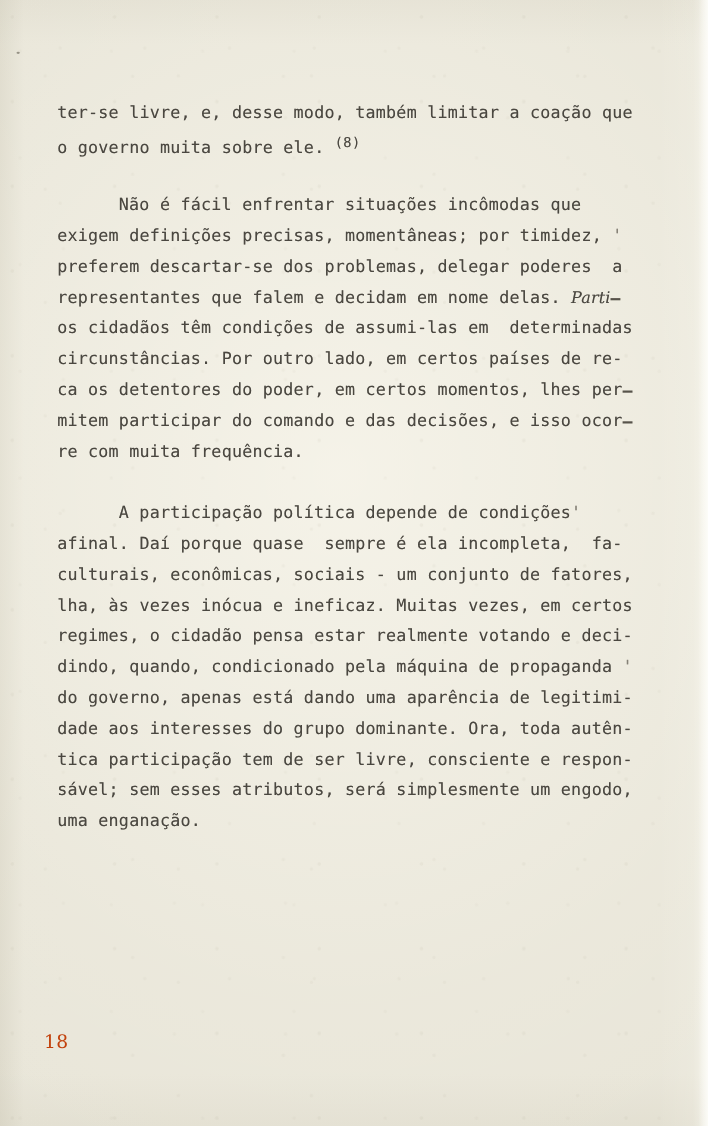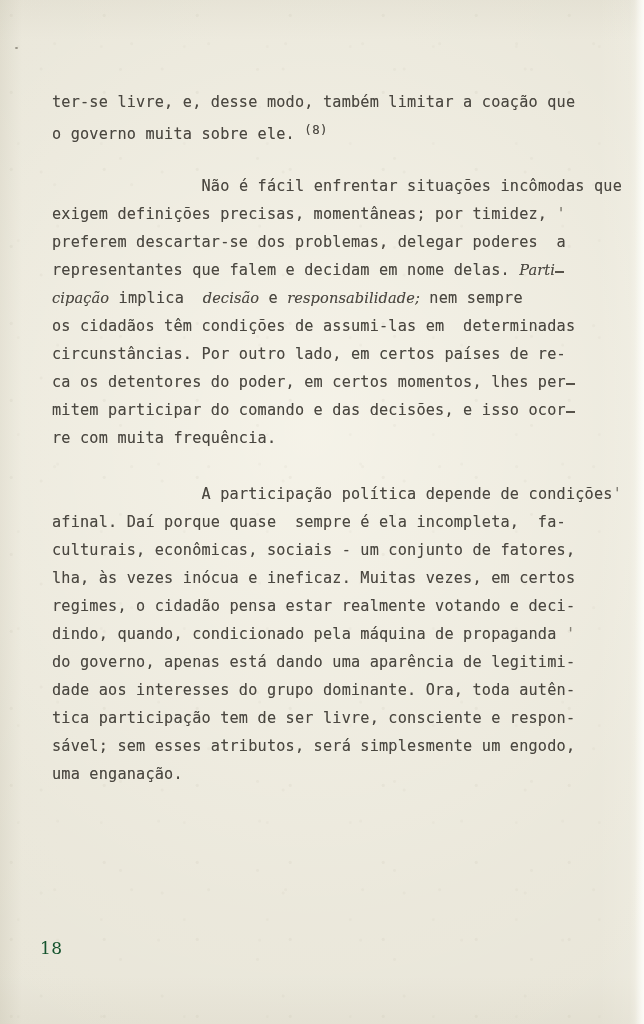--- a/index.html
+++ b/index.html
@@ -81,21 +81,20 @@
     line-height: 28px;
     font-size: 15.2px;
     color: #4a4740;
     white-space: pre;
     letter-spacing: 0.2px;
     text-shadow: 0 0 0.6px rgba(74,71,64,0.40);
   }
 
   .line.indent-para {
     padding-left: 56px;
-    text-align: right;
   }
 
   .ital {
     font-style: italic;
     font-family: "DejaVu Serif", "Liberation Serif", serif;
     font-size: 14.6px;
     letter-spacing: 0.1px;
   }
 
   
@@ -125,21 +124,21 @@
     vertical-align: 0.42em;
     letter-spacing: 0.4px;
   }
 
   #page-number {
     position: absolute;
     left: 40px;
     top: 938px;
     font-family: "DejaVu Serif", "Liberation Serif", serif;
     font-size: 17px;
-    color: #14532d;
+    color: #c2410c;
     letter-spacing: 0.4px;
   }
 </style>
 </head>
 <body>
 
 <div id="page">
 
   <div id="paper-texture"></div>
   <div id="paper-mottle"></div>
@@ -147,21 +146,20 @@
   <div id="page-edge"></div>
 
   <div id="text-block">
       <div class="line"><span>ter-se livre, e, desse modo, também limitar a coação que</span></div>
       <div class="line"><span>o governo muita sobre ele. </span><span class="footnote-mark">(8)</span></div>
       <div class="line">&nbsp;</div>
       <div class="line indent-para"><span>Não é fácil enfrentar situações incômodas que</span></div>
       <div class="line"><span>exigem definições precisas, momentâneas; por timidez, </span><span class="stray">'</span></div>
       <div class="line"><span>preferem descartar-se dos problemas, delegar poderes  a</span></div>
       <div class="line"><span>representantes que falem e decidam em nome delas. </span><span class="ital">Parti</span><span class="lowhyphen"></span></div>
-      <div class="line"><span class="ital">cipação</span><span> implica  </span><span class="ital">decisão</span><span> e </span><span class="ital">responsabilidade;</span><span> nem sempre</span></div>
       <div class="line"><span>os cidadãos têm condições de assumi-las em  determinadas</span></div>
       <div class="line"><span>circunstâncias. Por outro lado, em certos países de re-</span></div>
       <div class="line"><span>ca os detentores do poder, em certos momentos, lhes per</span><span class="lowhyphen"></span></div>
       <div class="line"><span>mitem participar do comando e das decisões, e isso ocor</span><span class="lowhyphen"></span></div>
       <div class="line"><span>re com muita frequência.</span></div>
       <div class="line">&nbsp;</div>
       <div class="line indent-para"><span>A participação política depende de condições</span><span class="stray">'</span></div>
       <div class="line"><span>afinal. Daí porque quase  sempre é ela incompleta,  fa-</span></div>
       <div class="line"><span>culturais, econômicas, sociais - um conjunto de fatores,</span></div>
       <div class="line"><span>lha, às vezes inócua e ineficaz. Muitas vezes, em certos</span></div>

